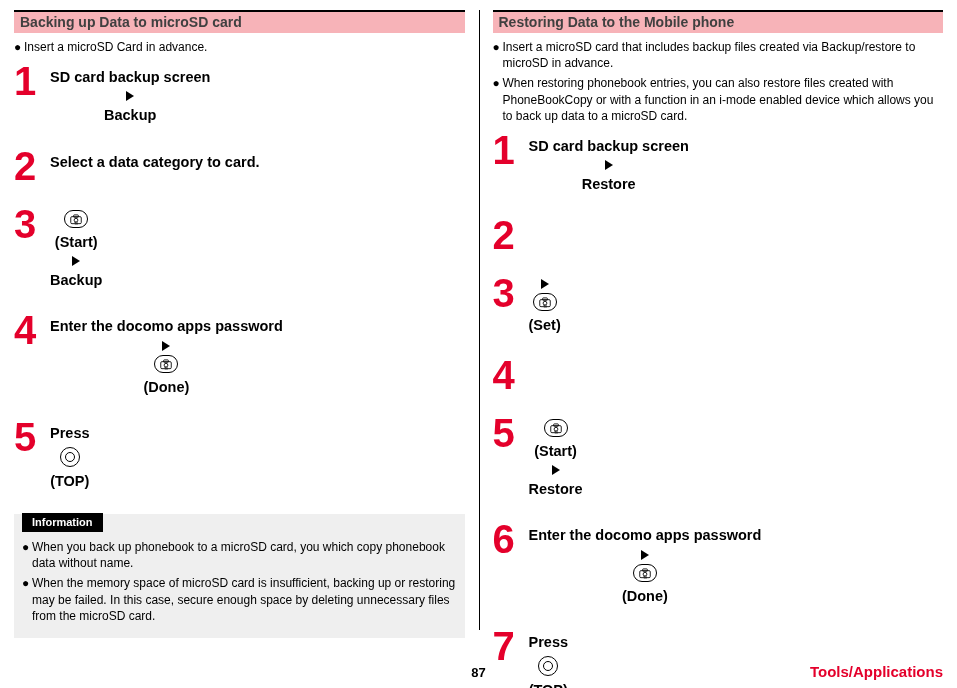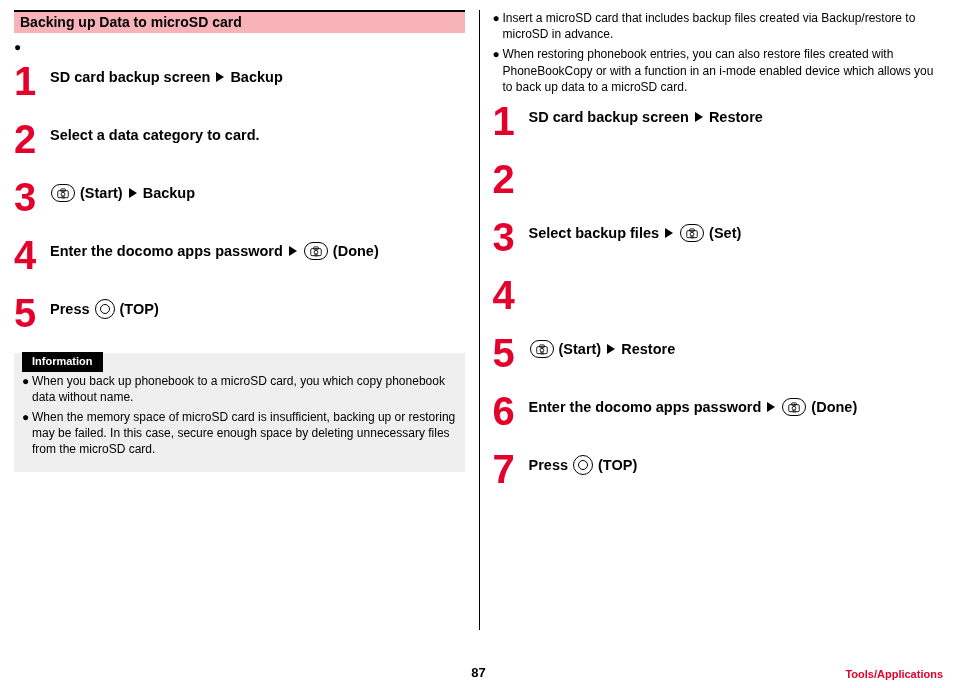--- a/index.html
+++ b/index.html
@@ -25,21 +25,21 @@
     position: absolute;
     left: 50%;
     top: 10px;
     width: 1px;
     height: 620px;
     background: #000;
   }
   .section-header {
     background: #f7b3b8;
     border-top: 2px solid #000;
-    color: #000000;
+    color: #404040;
     font-weight: bold;
     font-size: 14px;
     padding: 2px 6px 3px 6px;
     margin-bottom: 6px;
   }
   .bullet-line {
     display: flex;
     align-items: flex-start;
     font-size: 12px;
     margin-bottom: 4px;
@@ -68,20 +68,21 @@
   .step-text {
     font-size: 14.5px;
     font-weight: bold;
     padding-top: 4px;
     padding-left: 4px;
     line-height: 1.4;
     display: flex;
     flex-wrap: wrap;
     align-items: center;
     gap: 4px;
+    flex-direction: column;
   }
   .tri {
     display:inline-block;
     width:0; height:0;
     border-top:5px solid transparent;
     border-bottom:5px solid transparent;
     border-left:8px solid #000;
     margin:0 2px;
     vertical-align: middle;
   }
@@ -119,20 +120,21 @@
     margin-top:4px;
     font-size:12px;
     line-height:1.4;
   }
   .info-label {
     display:inline-block;
     background:#000;
     color:#fff;
     font-size:11px;
     padding:2px 10px;
+    margin-bottom:6px;
     font-weight: bold;
     position: relative;
     top:-1px;
   }
   .footer {
     position:absolute;
     bottom:8px;
     left:0; right:0;
     display:flex;
     justify-content:space-between;
@@ -144,32 +146,33 @@
     font-size:13px;
     width:100%;
     text-align:center;
   }
   .footer-right {
     position:absolute;
     right:14px;
     bottom:0;
     color:#e4002b;
     font-weight:bold;
-    font-size:11px;
+    font-size:15px;
   }
 </style>
 </head>
 <body>
 
 <div class="columns">
   <div class="col">
     <div class="section-header">Backing up Data to microSD card</div>
     <div id="left-pre">
         <div class="bullet-line">
           <span class="bullet-dot">●</span>
+          <span>Insert a microSD Card in advance.</span>
         </div>
       </div>
     <div class="steps" id="left-steps">
         <div class="step">
           <div class="step-num">1</div>
           <div class="step-text">
             <span>SD card backup screen</span>
             <span class="tri"></span>
             <span>Backup</span>
           </div>
@@ -230,20 +233,21 @@
           </div>
           <div class="bullet-line">
             <span class="bullet-dot">●</span>
             <span>When the memory space of microSD card is insufficient, backing up or restoring may be failed. In this case, secure enough space by deleting unnecessary files from the microSD card.</span>
           </div>
         </div>
     </div>
   </div>
 
   <div class="col">
+    <div class="section-header">Restoring Data to the Mobile phone</div>
     <div id="right-pre">
         <div class="bullet-line">
           <span class="bullet-dot">●</span>
           <span>Insert a microSD card that includes backup files created via Backup/restore to microSD in advance.</span>
         </div>
         <div class="bullet-line">
           <span class="bullet-dot">●</span>
           <span>When restoring phonebook entries, you can also restore files created with PhoneBookCopy or with a function in an i-mode enabled device which allows you to back up data to a microSD card.</span>
         </div>
       </div>
@@ -255,21 +259,20 @@
             <span class="tri"></span>
             <span>Restore</span>
           </div>
         </div>
         <div class="step">
           <div class="step-num">2</div>
         </div>
         <div class="step">
           <div class="step-num">3</div>
           <div class="step-text">
-            <span>Select backup files</span>
             <span class="tri"></span>
             <span class="camera-btn">
               <svg viewBox="0 0 24 20">
                 <rect x="3" y="6" width="18" height="12" rx="2" fill="none" stroke="#000" stroke-width="1.5"></rect>
                 <circle cx="12" cy="12" r="3.2" fill="none" stroke="#000" stroke-width="1.5"></circle>
                 <rect x="8" y="3" width="8" height="4" rx="1" fill="none" stroke="#000" stroke-width="1.5"></rect>
                 <text x="12" y="20" font-size="5" text-anchor="middle" fill="#000" font-family="Arial">TV</text>
               </svg>
             </span>
             <span>(Set)</span>

